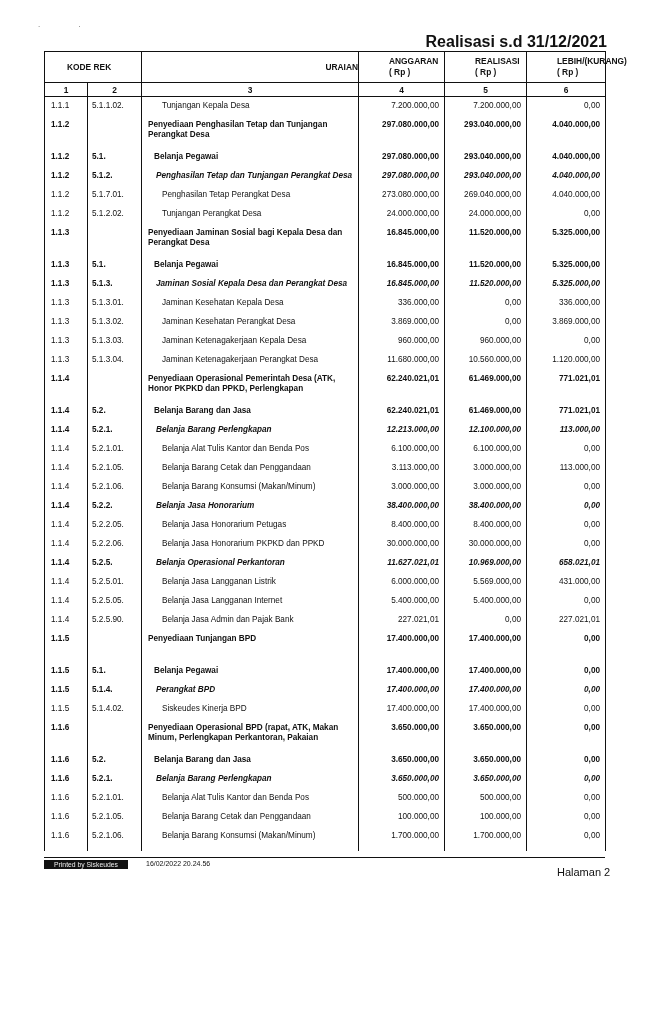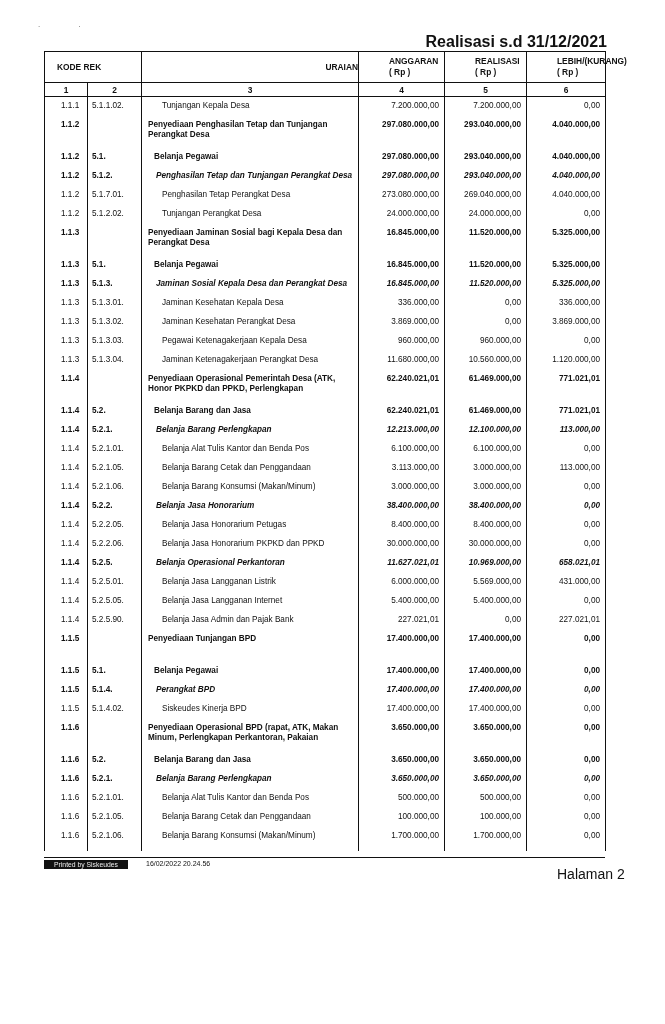--- a/index.html
+++ b/index.html
@@ -8,42 +8,42 @@
   .dots { position:absolute; top:20px; left:38px; font-size:8px; color:#555; letter-spacing:18px; }
   .period { position:absolute; top:33px; right:58px; font-size:16px; font-weight:bold; }
   table.rep { position:absolute; left:44px; top:51px; width:561px; border-collapse:collapse;
               table-layout:fixed; font-size:8.2px; }
   table.rep col.c1 { width:43px; } table.rep col.c2 { width:54px; }
   table.rep col.c3 { width:217px; } table.rep col.c4 { width:86px; }
   table.rep col.c5 { width:82px; } table.rep col.c6 { width:79px; }
   thead th { border:1.5px solid #111; font-weight:bold; font-size:8.4px; padding:0;text-align:right; }
   thead tr.h1 th { height:30px; }
   thead tr.h2 th { height:13px; text-align:center; }
-  th.kode { text-align:left; padding-left:12px;margin-left:12px; }
+  th.kode { text-align:left; padding-left:22px;margin-left:12px; }
   th.num { text-align:left; line-height:11px;padding-left:30px; }
   tbody td { border-left:1.5px solid #111; border-right:1.5px solid #111; padding:0 4px;
              vertical-align:top; height:19px; line-height:10px; padding-top:4px; box-sizing:border-box; }
-  tbody td.k1 { padding-left:16px; }
+  tbody td.k1 { padding-left:6px; }
   tbody td.amt { text-align:right; padding-right:5px; }
   tbody tr.two td { height:32px; }
   tbody tr.lv0 td { font-weight:bold; }
   tbody tr.lv1 td { font-weight:bold; }
   tbody tr.lv2 td { font-weight:bold; font-style:italic; }
   tbody tr.lv2 td.k1, tbody tr.lv2 td.k2 { font-style:normal; }
   td.u { white-space:nowrap; overflow:hidden; }
   tr.lv0 td.u { white-space:normal; padding-left:6px;margin-left:9px; }
   tr.lv1 td.u { padding-left:12px; }
   tr.lv2 td.u { padding-left:14px; }
   tr.lv3 td.u { padding-left:20px; }
   tbody tr:last-child td { height:24px; }
   .footline { position:absolute; left:44px; top:857px; width:561px; border-top:1.5px solid #111; }
   .printed { position:absolute; left:44px; top:860px; width:84px; height:9px; background:#111;
              color:#eee; font-size:6.8px; text-align:center; line-height:9px; }
   .stamp { position:absolute; left:146px; top:860px; font-size:7px; }
-  .page { position:absolute; left:557px; top:866px; font-size:14px; }
+  .page { position:absolute; left:557px; top:866px; font-size:11px; }
 </style>
 </head>
 <body>
 
 <div class="dots">. .</div>
 <div class="period">Realisasi s.d 31/12/2021</div>
 
 <table class="rep">
   <colgroup>
     <col class="c1">
@@ -164,21 +164,21 @@
         <td class="k1">1.1.3</td>
         <td class="k2">5.1.3.02.</td>
         <td class="u">Jaminan Kesehatan Perangkat Desa</td>
         <td class="amt">3.869.000,00</td>
         <td class="amt">0,00</td>
         <td class="amt">3.869.000,00</td>
       </tr>
       <tr class="lv3">
         <td class="k1">1.1.3</td>
         <td class="k2">5.1.3.03.</td>
-        <td class="u">Pegawai Ketenagakerjaan Kepala Desa</td>
+        <td class="u">Jaminan Ketenagakerjaan Kepala Desa</td>
         <td class="amt">960.000,00</td>
         <td class="amt">960.000,00</td>
         <td class="amt">0,00</td>
       </tr>
       <tr class="lv3">
         <td class="k1">1.1.3</td>
         <td class="k2">5.1.3.04.</td>
         <td class="u">Jaminan Ketenagakerjaan Perangkat Desa</td>
         <td class="amt">11.680.000,00</td>
         <td class="amt">10.560.000,00</td>

